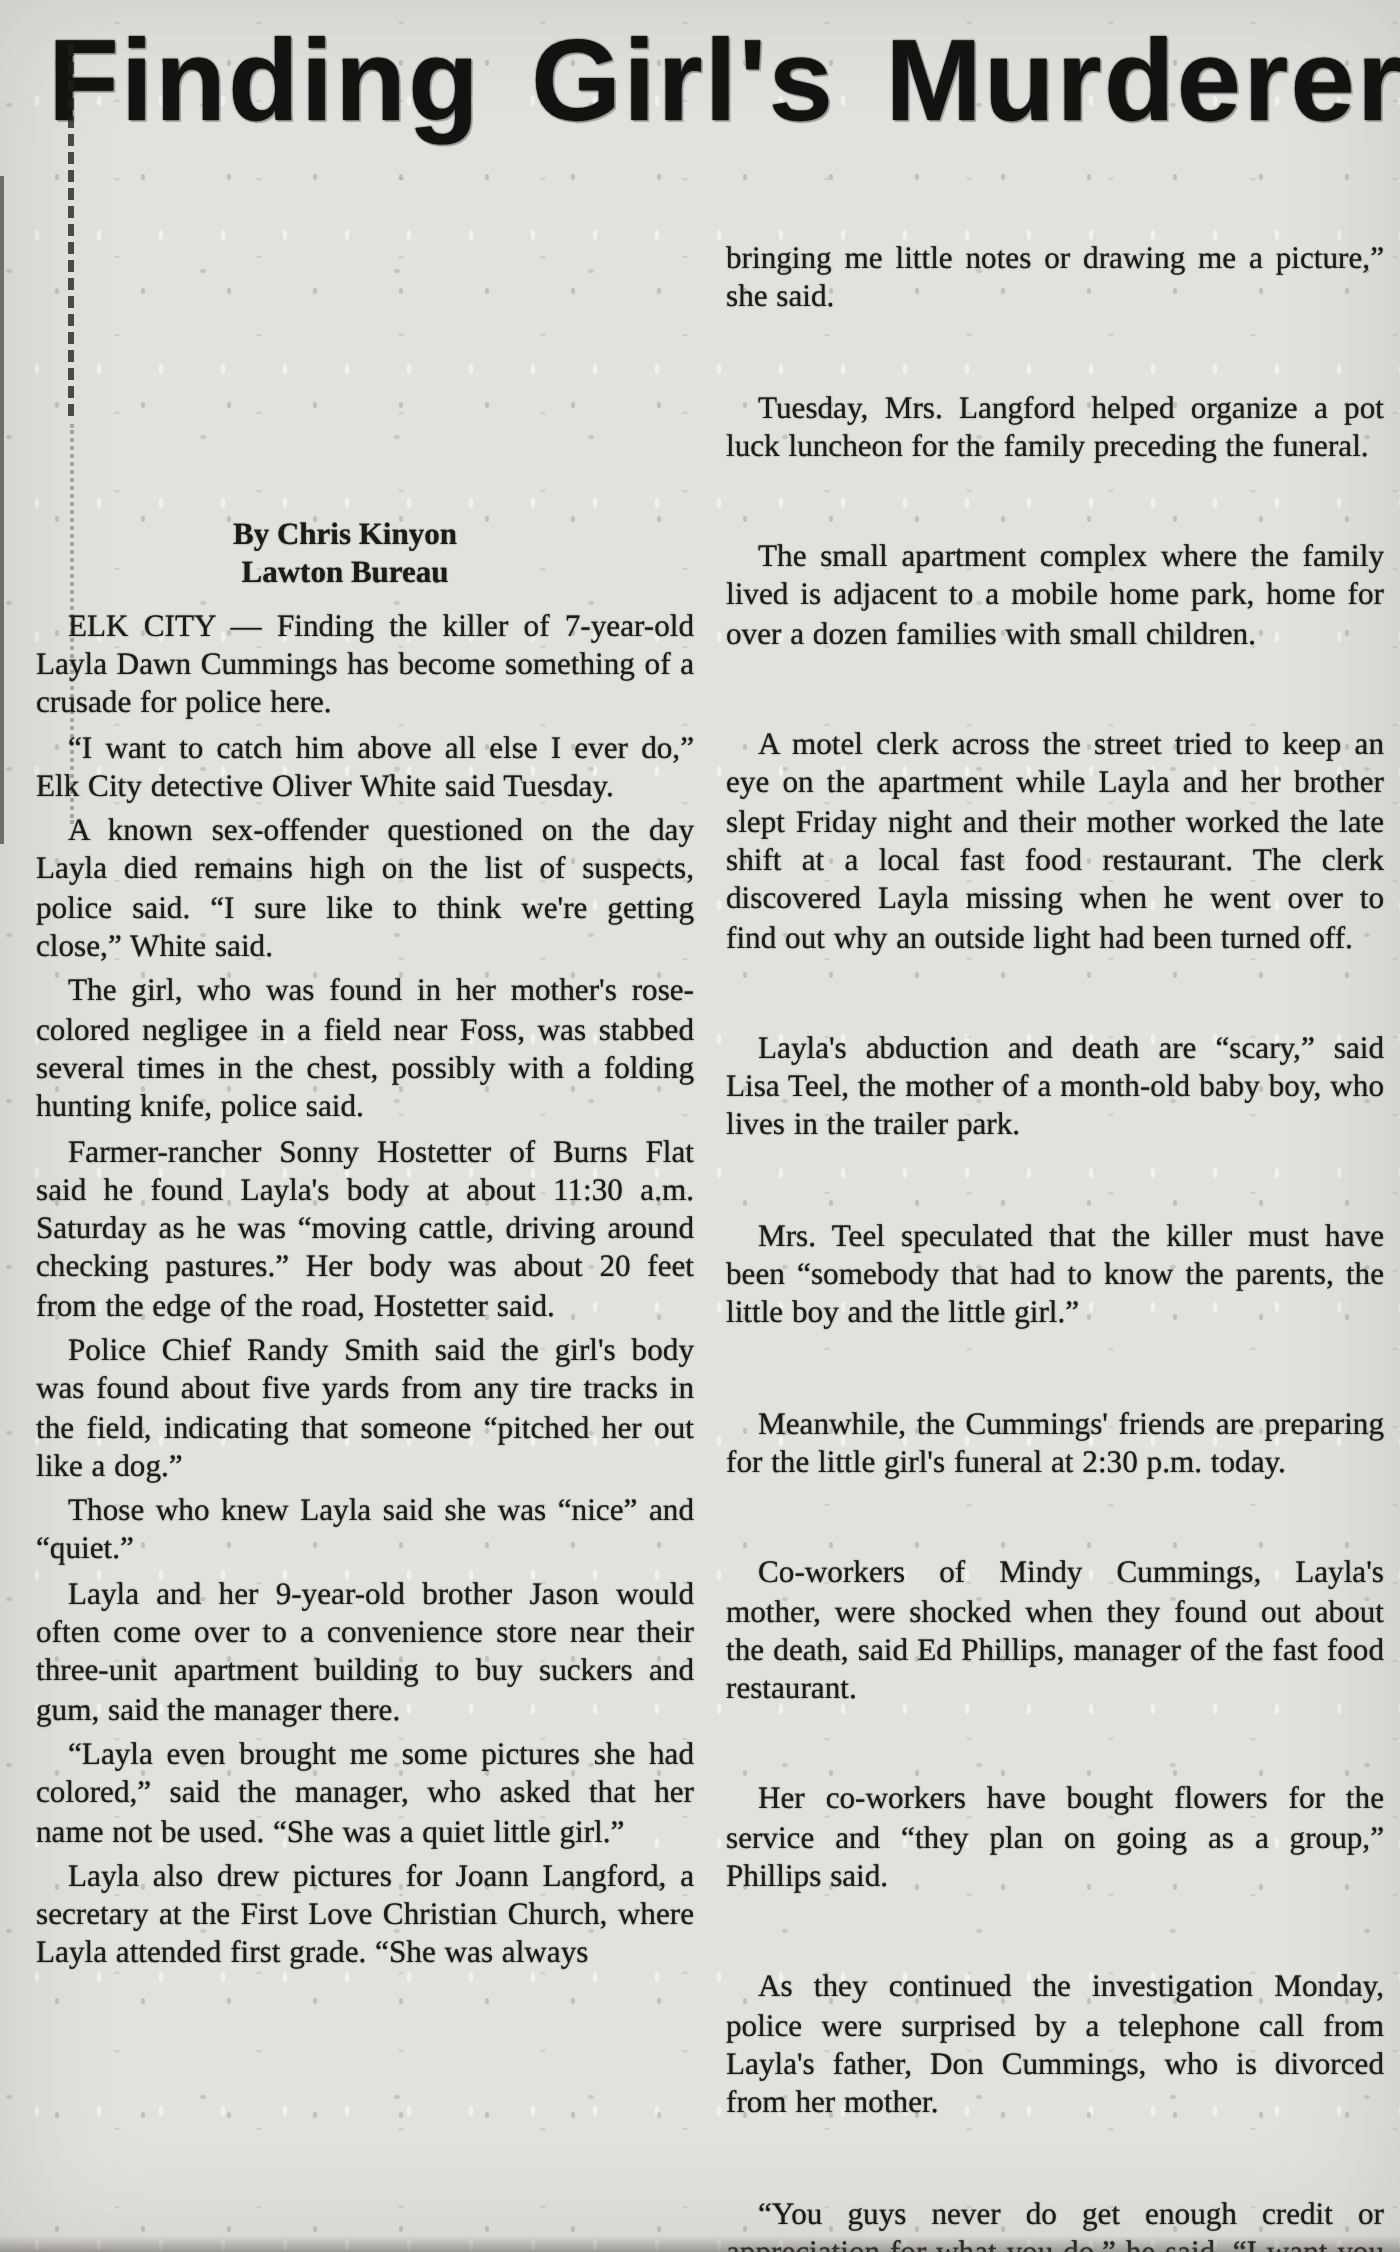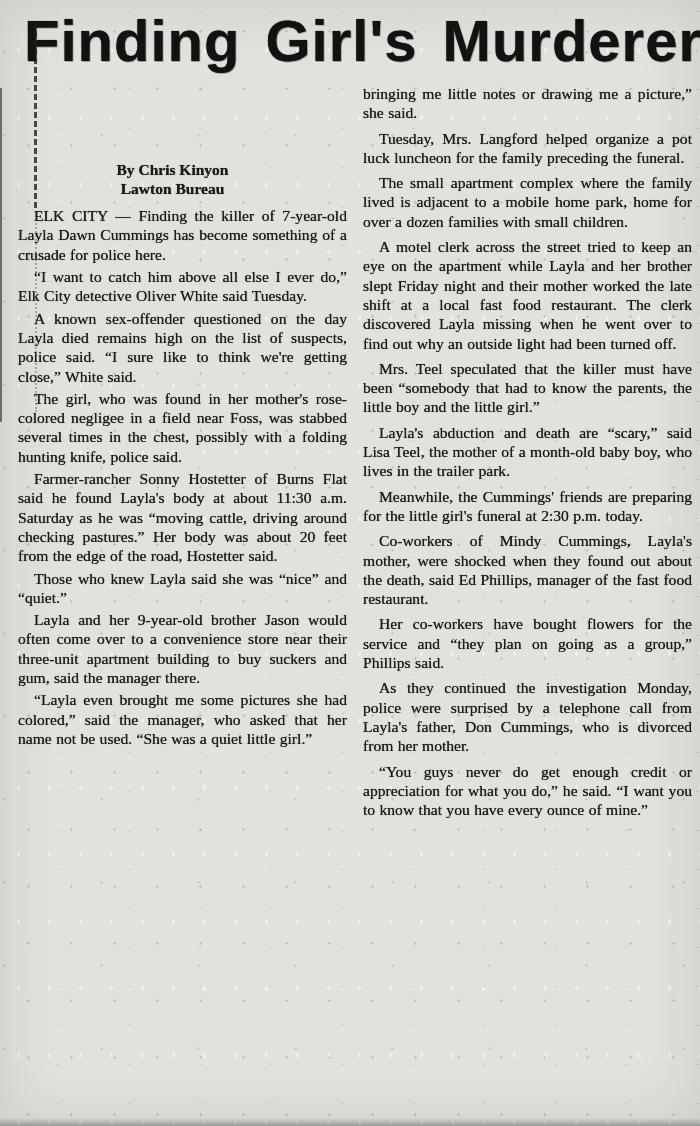--- a/index.html
+++ b/index.html
@@ -49,21 +49,21 @@
   }
   .col p{
     margin:0 0 3px 0;
     font-size:15.6px;
     line-height:19.3px;
     text-align:justify;
     text-indent:16px;
     text-shadow:0 0 .7px rgba(25,22,18,.88);
     word-spacing:.5px;
   }
-  .col-right p{margin-bottom:6px;}
+  .col-right p{margin-bottom:6px;margin-top:36px;}
   .col-right p:first-child{text-indent:0;}
   
   .rule-dash{
     position:absolute;left:34px;top:22px;height:186px;width:0;
     border-left:3px dashed rgba(32,29,25,.78);
   }
   .rule-dots{
     position:absolute;left:35px;top:212px;height:200px;width:0;
     border-left:2px dotted rgba(32,29,25,.30);
   }
@@ -94,32 +94,34 @@
       <div class="byline-block">
         <div>By Chris Kinyon</div>
         <div>Lawton Bureau</div>
       </div>
       <div>
           <p>ELK CITY — Finding the killer of 7-year-old Layla Dawn Cummings has become something of a crusade for police here.</p>
           <p>“I want to catch him above all else I ever do,” Elk City detective Oliver White said Tuesday.</p>
           <p>A known sex-offender questioned on the day Layla died remains high on the list of suspects, police said. “I sure like to think we're getting close,” White said.</p>
           <p>The girl, who was found in her mother's rose-colored negligee in a field near Foss, was stabbed several times in the chest, possibly with a folding hunting knife, police said.</p>
           <p>Farmer-rancher Sonny Hostetter of Burns Flat said he found Layla's body at about 11:30 a.m. Saturday as he was “moving cattle, driving around checking pastures.” Her body was about 20 feet from the edge of the road, Hostetter said.</p>
+          <p>Police Chief Randy Smith said the girl's body was found about five yards from any tire tracks in the field, indicating that someone “pitched her out like a dog.”</p>
           <p>Those who knew Layla said she was “nice” and “quiet.”</p>
           <p>Layla and her 9-year-old brother Jason would often come over to a convenience store near their three-unit apartment building to buy suckers and gum, said the manager there.</p>
           <p>“Layla even brought me some pictures she had colored,” said the manager, who asked that her name not be used. “She was a quiet little girl.”</p>
+          <p>Layla also drew pictures for Joann Langford, a secretary at the First Love Christian Church, where Layla attended first grade. “She was always</p>
         </div>
     </div>
     <div class="col col-right">
         <p>bringing me little notes or drawing me a picture,” she said.</p>
         <p>Tuesday, Mrs. Langford helped organize a pot luck luncheon for the family preceding the funeral.</p>
         <p>The small apartment complex where the family lived is adjacent to a mobile home park, home for over a dozen families with small children.</p>
         <p>A motel clerk across the street tried to keep an eye on the apartment while Layla and her brother slept Friday night and their mother worked the late shift at a local fast food restaurant. The clerk discovered Layla missing when he went over to find out why an outside light had been turned off.</p>
+        <p>Layla's abduction and death are “scary,” said Lisa Teel, the mother of a month-old baby boy, who lives in the trailer park.</p>
         <p>Mrs. Teel speculated that the killer must have been “somebody that had to know the parents, the little boy and the little girl.”</p>
-        <p>Layla's abduction and death are “scary,” said Lisa Teel, the mother of a month-old baby boy, who lives in the trailer park.</p>
         <p>Meanwhile, the Cummings' friends are preparing for the little girl's funeral at 2:30 p.m. today.</p>
         <p>Co-workers of Mindy Cummings, Layla's mother, were shocked when they found out about the death, said Ed Phillips, manager of the fast food restaurant.</p>
         <p>Her co-workers have bought flowers for the service and “they plan on going as a group,” Phillips said.</p>
         <p>As they continued the investigation Monday, police were surprised by a telephone call from Layla's father, Don Cummings, who is divorced from her mother.</p>
         <p>“You guys never do get enough credit or appreciation for what you do,” he said. “I want you to know that you have every ounce of mine.”</p>
       </div>
   </div>
 
   <div class="scan-bottom"></div>
 </div>

